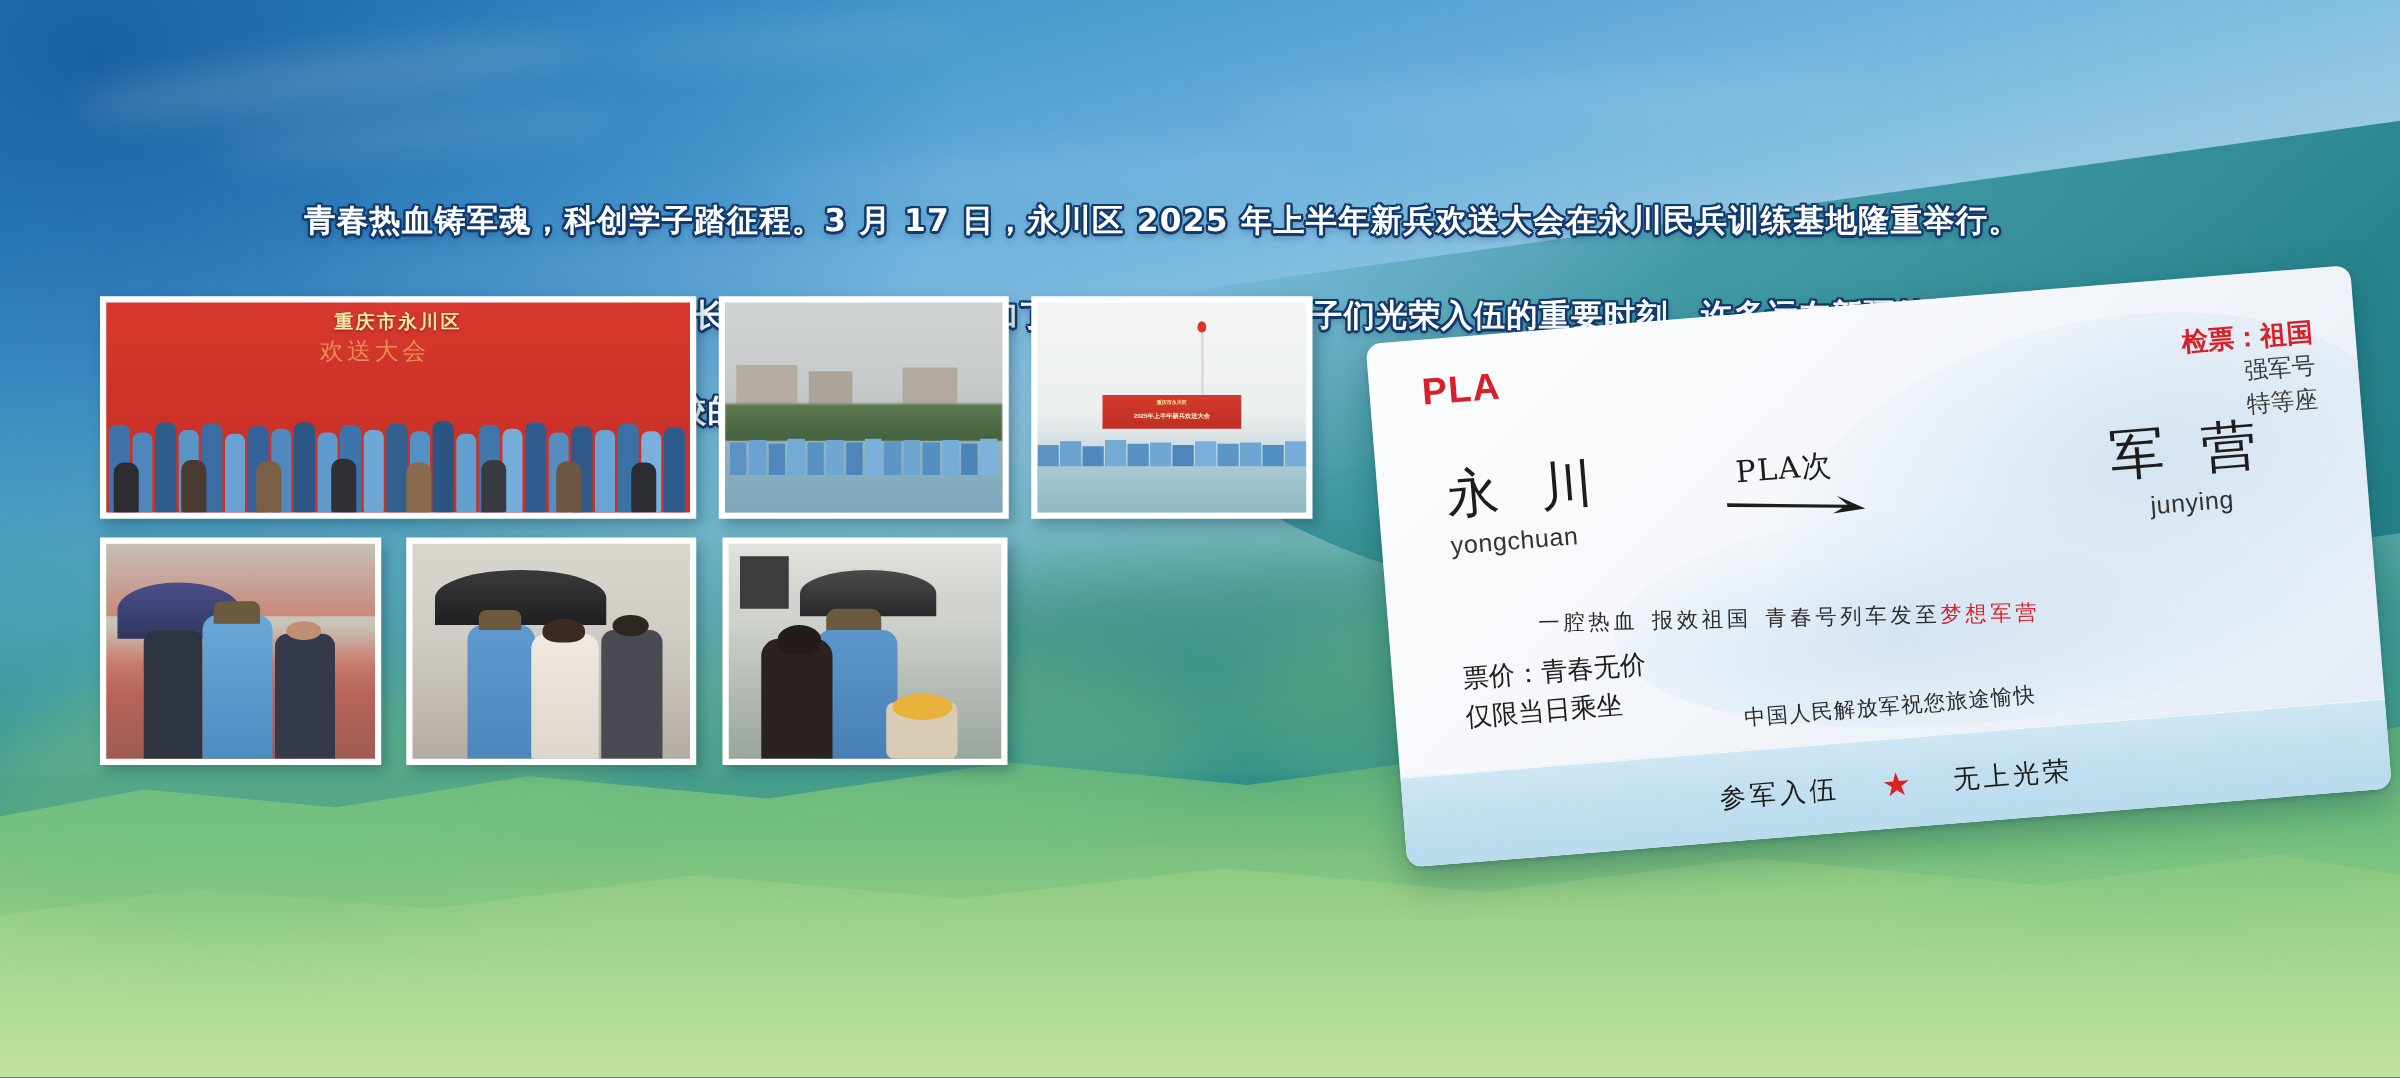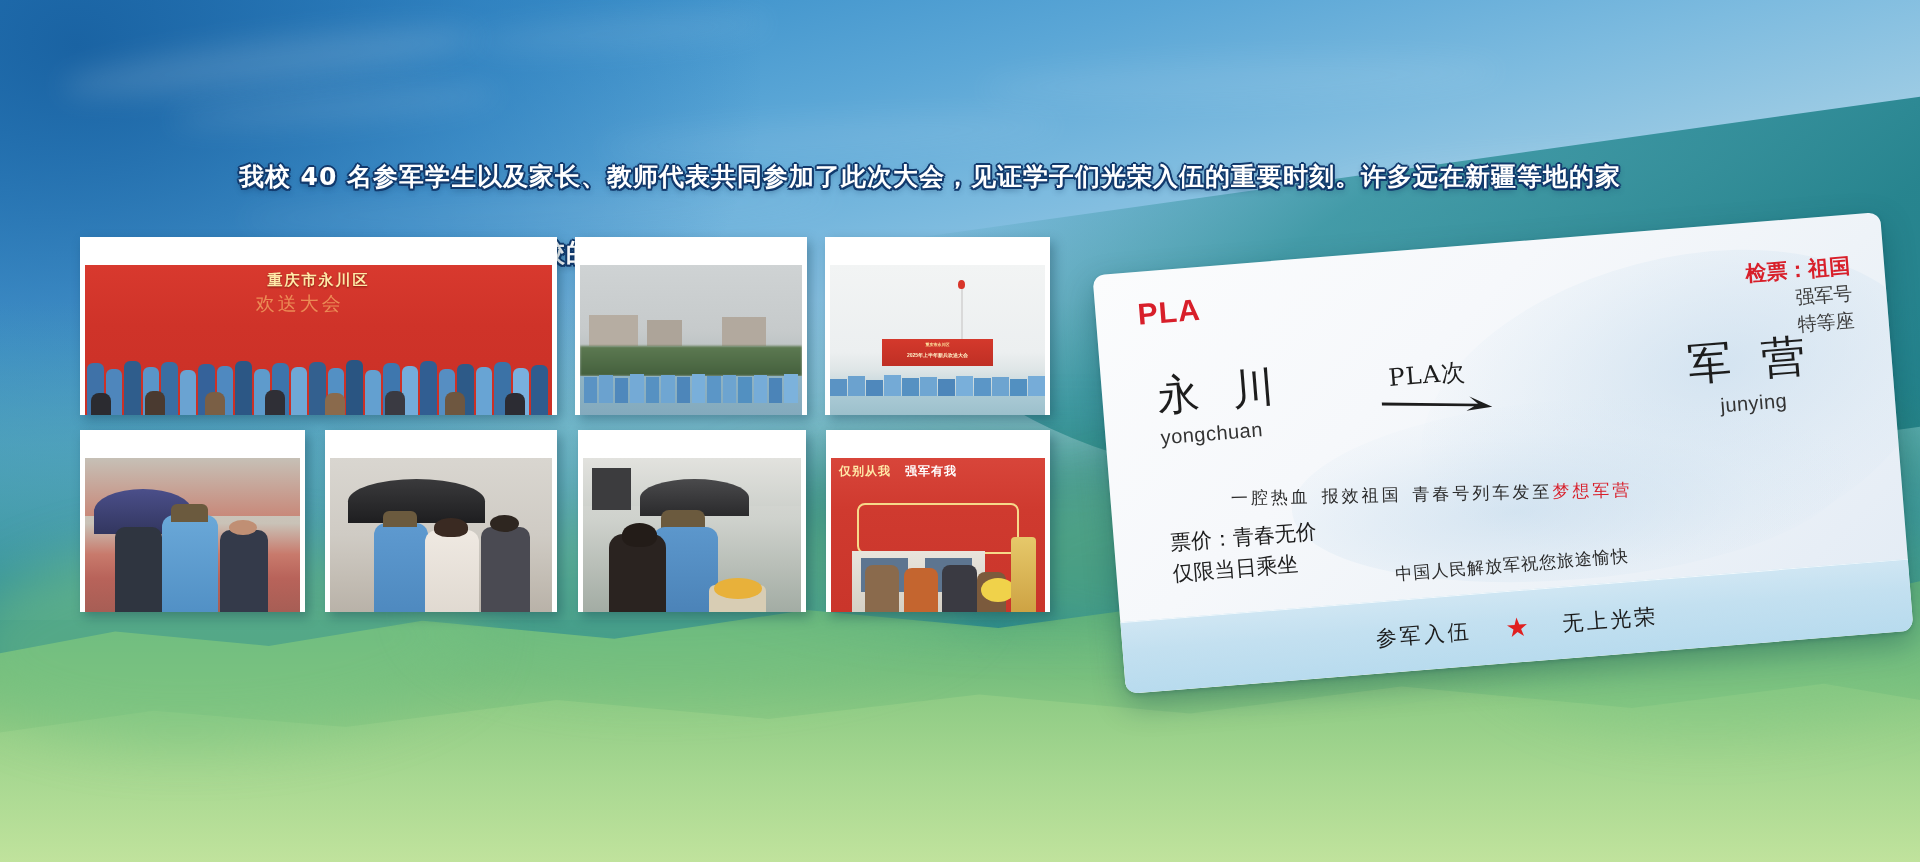--- a/index.html
+++ b/index.html
@@ -91,21 +91,21 @@
 
   
   .gallery { position:absolute; left:0; top:0; width:1100px; height:862px; }
   .photo {
     position:absolute;
     background:#fff;
     padding:5px;
     box-shadow:4px 5px 11px rgba(10,50,70,.35);
     overflow:hidden;
   }
-  .photo .inner { width:100%; height:100%; position:relative; overflow:hidden; background:#9bb;margin-top:23px; }
+  .photo .inner { width:100%; height:100%; position:relative; overflow:hidden; background:#9bb; }
 
   
   .p1 { left:80px;  top:237px; width:477px; height:178px; }
   .p1 .inner { background:linear-gradient(180deg,#d8392e 0%, #cf3329 36%, #c93026 100%); }
   .p1 .banner-txt {
     position:absolute; left:50%; top:6px; transform:translateX(-50%);
     color:#ffe9a8; font-weight:bold; font-size:15px; letter-spacing:2px;
     text-shadow:0 1px 2px rgba(120,20,10,.9);
     font-family:"DejaVu Sans",sans-serif;
   }
@@ -250,20 +250,21 @@
   <div class="green-hill"></div>
   <div class="green-hill2"></div>
   <div class="green-dark-blob gdb1"></div>
   <div class="green-dark-blob gdb2"></div>
   <div class="green-blob gb1"></div>
   <div class="green-blob gb2"></div>
   <div class="green-blob gb3"></div>
   <div class="green-blob gb4"></div>
 
   <div class="headline">
+    <span class="l1">青春热血铸军魂，科创学子踏征程。3 月 17 日，永川区 2025 年上半年新兵欢送大会在永川民兵训练基地隆重举行。</span>
     <span class="l2">我校 40 名参军学生以及家长、教师代表共同参加了此次大会，见证学子们光荣入伍的重要时刻。许多远在新疆等地的家</span>
     <span class="l3">长也专程赶来，为孩子们送行，并对学校的培养表示感谢。</span>
   </div>
 
   <div class="gallery">
 
     <div class="photo p1">
       <div class="inner">
         <div class="banner-txt">重庆市永川区</div>
         <div class="banner-sub">欢送大会</div>
@@ -390,36 +391,20 @@
         <div class="umbrella" style="left:26%;top:12%;width:50%;height:22%;background:linear-gradient(180deg,#4a4a4c,#2a2a2c)"></div>
         <div style="position:absolute;left:36%;top:30%;width:20%;height:14%;background:#6b5a3e;border-radius:8px 8px 0 0"></div>
         <div style="position:absolute;left:32%;top:40%;width:30%;height:60%;background:linear-gradient(180deg,#5c97cc,#487fb4);border-radius:12px 12px 0 0"></div>
         <div style="position:absolute;left:12%;top:44%;width:26%;height:56%;background:#2a2320;border-radius:14px 14px 0 0"></div>
         <div style="position:absolute;left:18%;top:38%;width:16%;height:14%;background:#231c18;border-radius:50% 50% 40% 40%"></div>
         <div style="position:absolute;left:58%;bottom:0;width:26%;height:26%;background:#d8cdb4;border-radius:6px"></div>
         <div style="position:absolute;left:60%;bottom:18%;width:22%;height:12%;background:#e8b13a;border-radius:50%"></div>
       </div>
     </div>
 
-    <div class="photo p7">
-      <div class="inner">
-        <div class="slog">仅别从我</div>
-        <div class="slog2">强军有我</div>
-        <div class="arch"></div>
-        <div style="position:absolute;left:10%;top:54%;width:62%;height:46%;background:linear-gradient(180deg,#e8e4dc,#cfcabf)"></div>
-        <div style="position:absolute;left:14%;top:58%;width:22%;height:20%;background:#5d7590"></div>
-        <div style="position:absolute;left:44%;top:58%;width:22%;height:20%;background:#5d7590"></div>
-        <div style="position:absolute;left:16%;top:62%;width:16%;height:38%;background:#8a6a4c;border-radius:8px 8px 0 0"></div>
-        <div style="position:absolute;left:34%;top:64%;width:16%;height:36%;background:#c4652f;border-radius:8px 8px 0 0"></div>
-        <div style="position:absolute;left:52%;top:62%;width:16%;height:38%;background:#3a3a42;border-radius:8px 8px 0 0"></div>
-        <div style="position:absolute;left:68%;top:66%;width:14%;height:34%;background:#7b5a3c;border-radius:8px 8px 0 0"></div>
-        <div style="position:absolute;left:70%;top:70%;width:16%;height:14%;background:#f0d24a;border-radius:50%"></div>
-        <div style="position:absolute;left:84%;top:46%;width:12%;height:54%;background:linear-gradient(180deg,#e6c86a,#c89a3a);border-radius:4px"></div>
-      </div>
-    </div>
 
   </div>
 
   <div class="ticket-wrap">
     <div class="ticket">
       <div class="watermark"></div>
       <div class="watermark2"></div>
 
       <div class="tk-pla">PLA</div>
 

